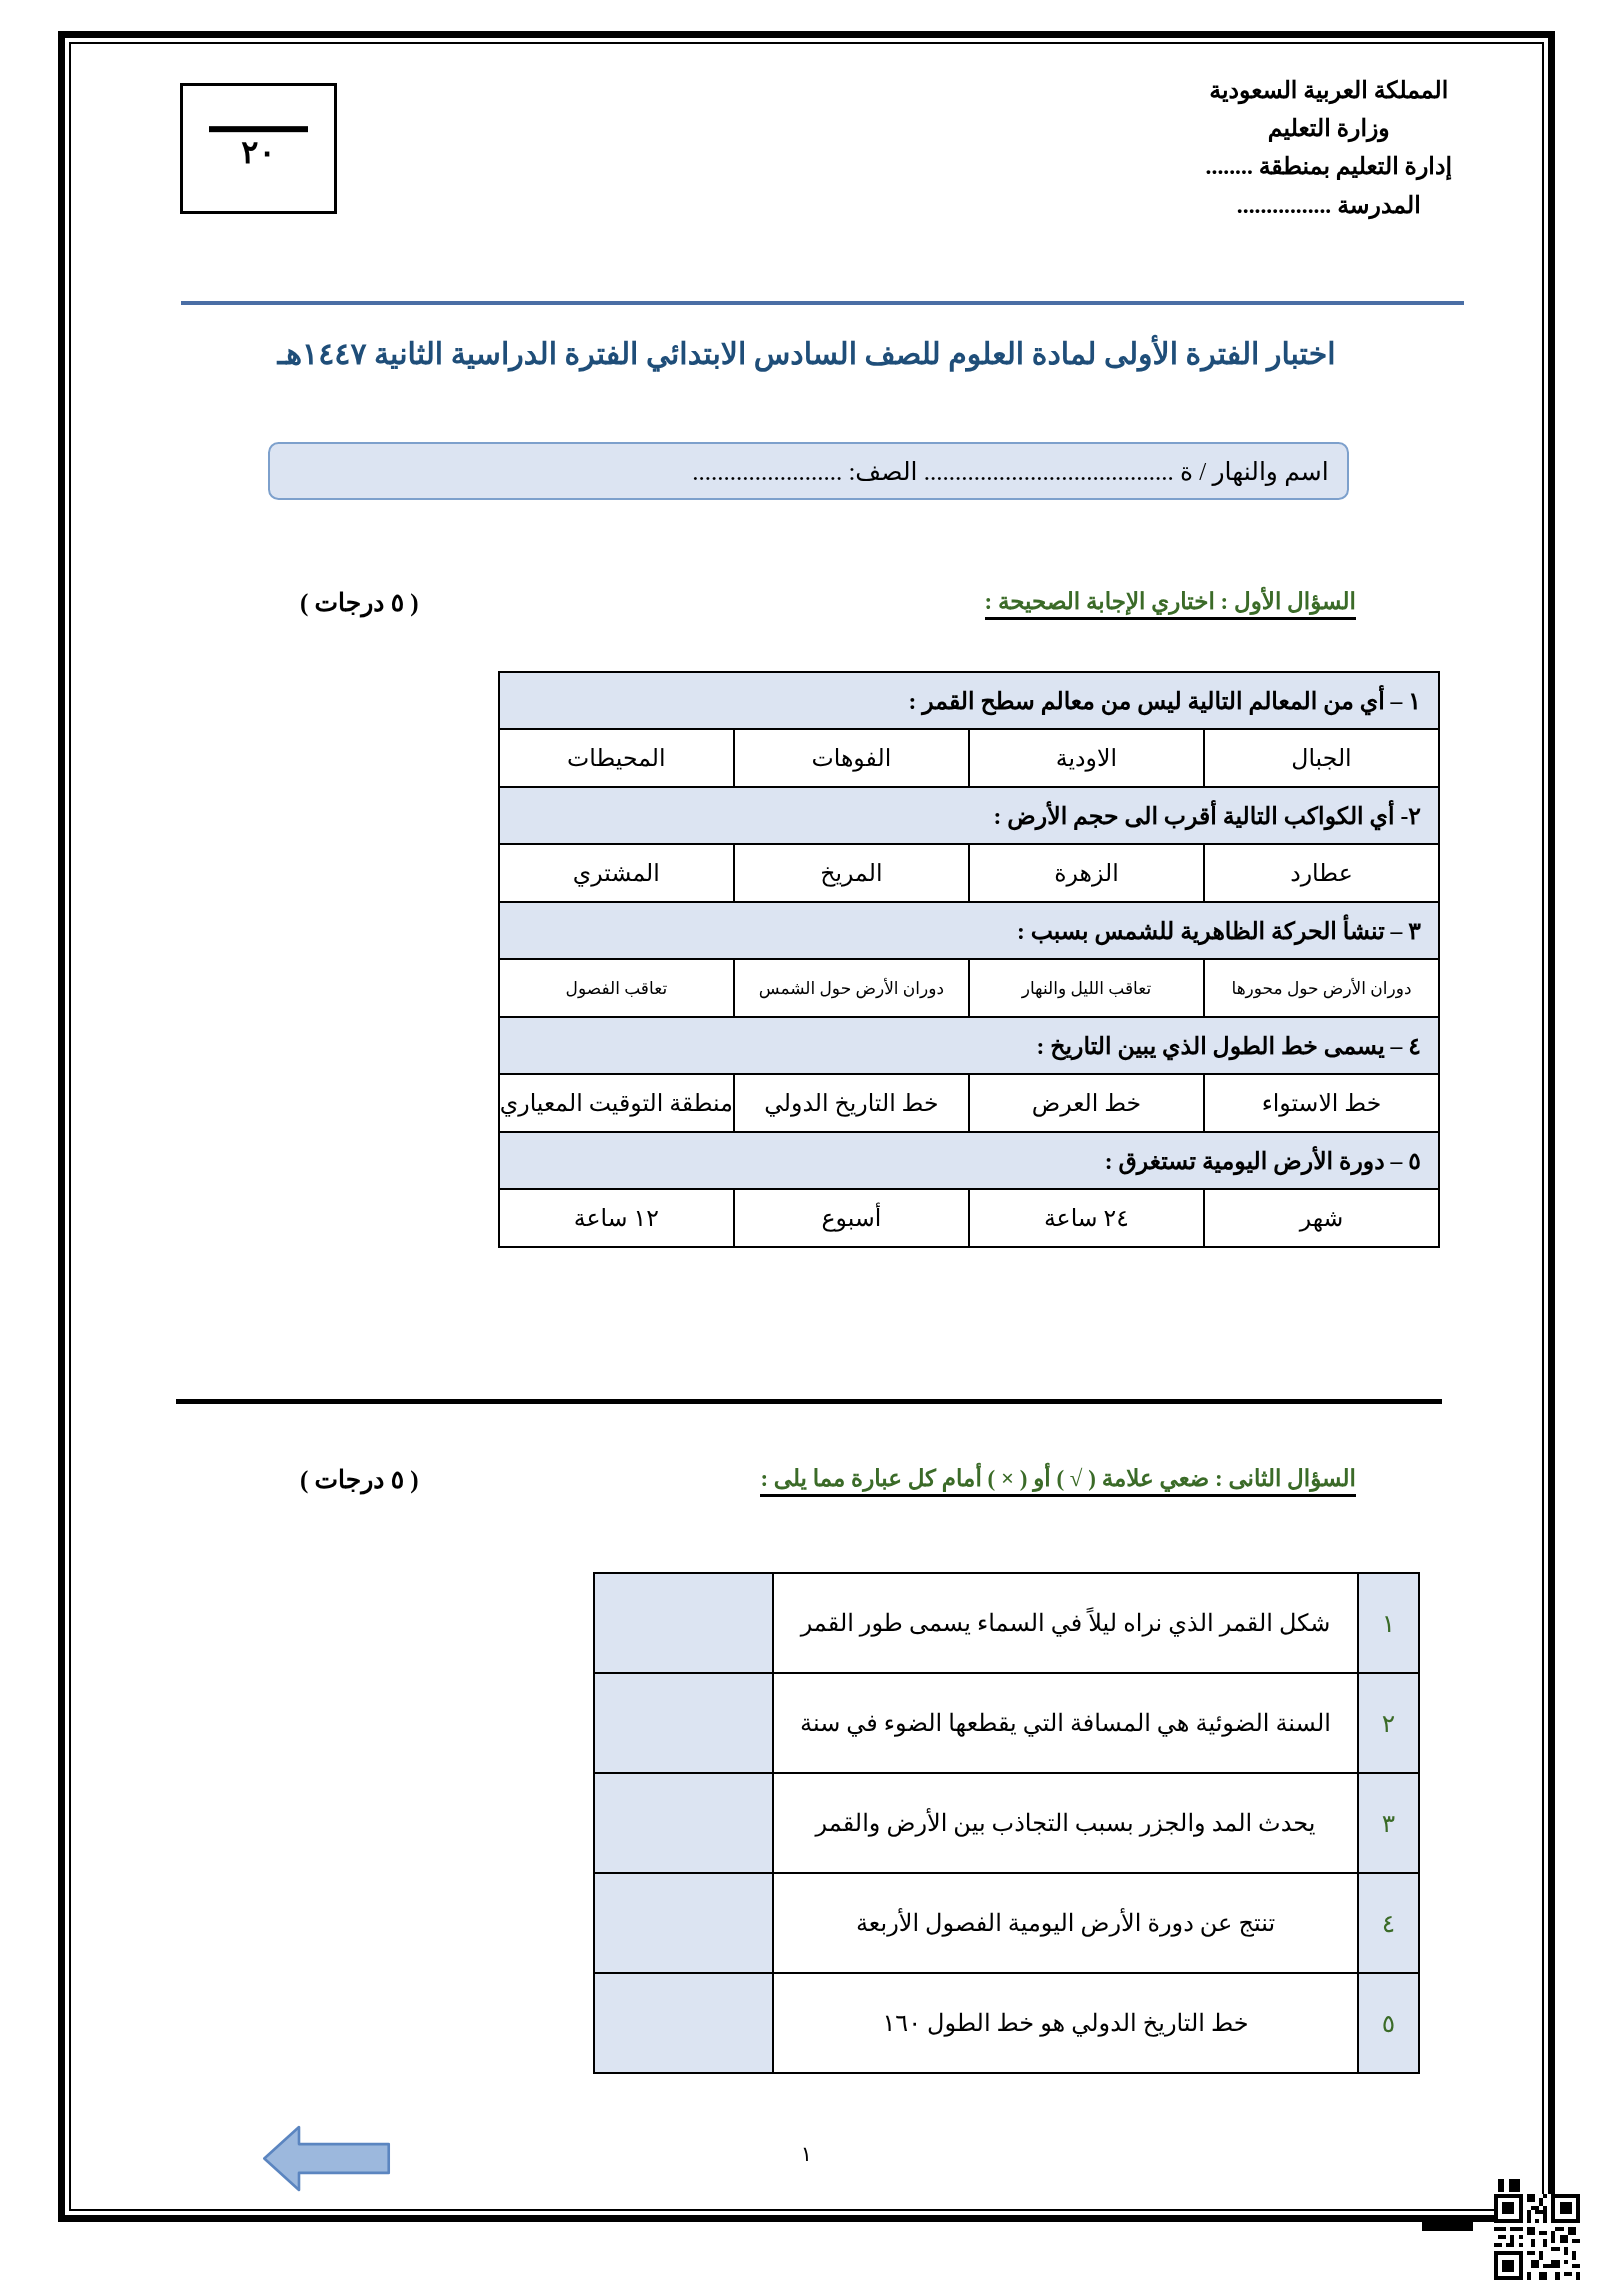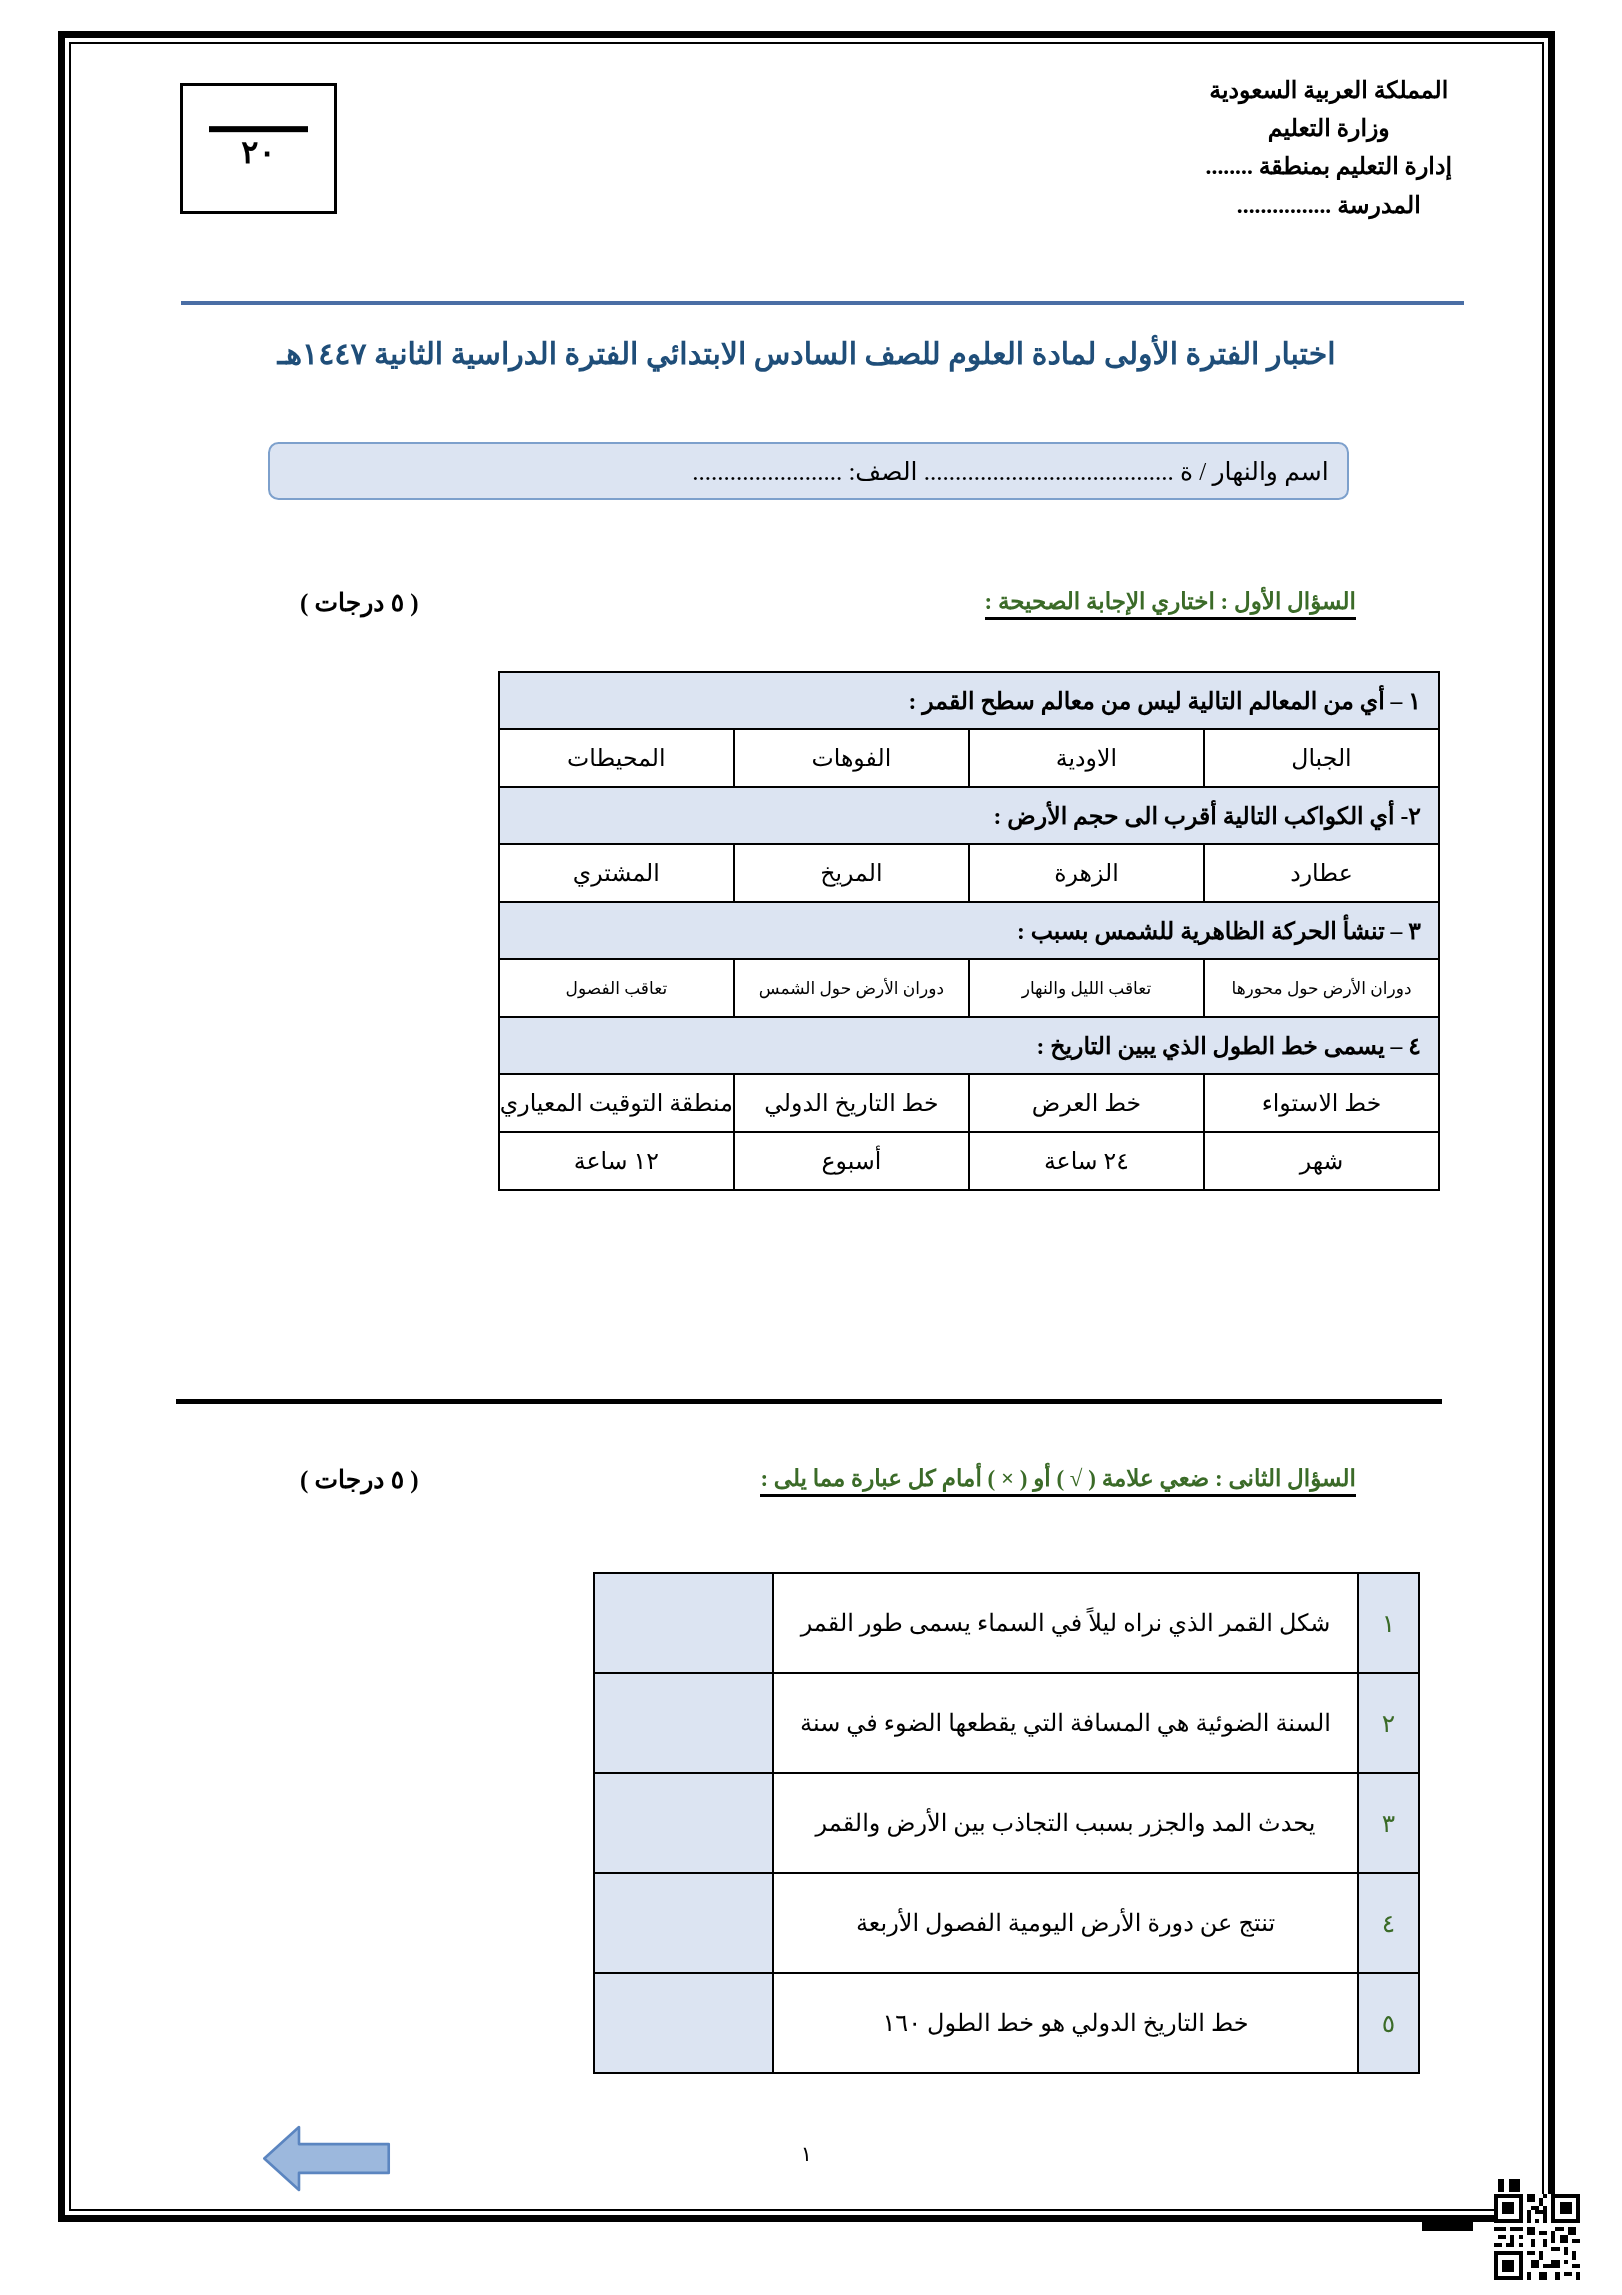--- a/index.html
+++ b/index.html
@@ -385,20 +385,23 @@
         <tr>
           <td class="mcq-q-cell" colspan="4">٤ – يسمى خط الطول الذي يبين التاريخ :</td>
         </tr>
         <tr>
           <td class="mcq-opt-cell">خط الاستواء</td>
           <td class="mcq-opt-cell">خط العرض</td>
           <td class="mcq-opt-cell">خط التاريخ الدولي</td>
           <td class="mcq-opt-cell">منطقة التوقيت المعياري</td>
         </tr>
 
+        <tr>
+          <td class="mcq-q-cell" colspan="4">٥ – دورة الأرض اليومية تستغرق :</td>
+        </tr>
         <tr>
           <td class="mcq-opt-cell">شهر</td>
           <td class="mcq-opt-cell">٢٤ ساعة</td>
           <td class="mcq-opt-cell">أسبوع</td>
           <td class="mcq-opt-cell">١٢ ساعة</td>
         </tr>
       </tbody>
     </table>
 
     <div class="black-rule"></div>

